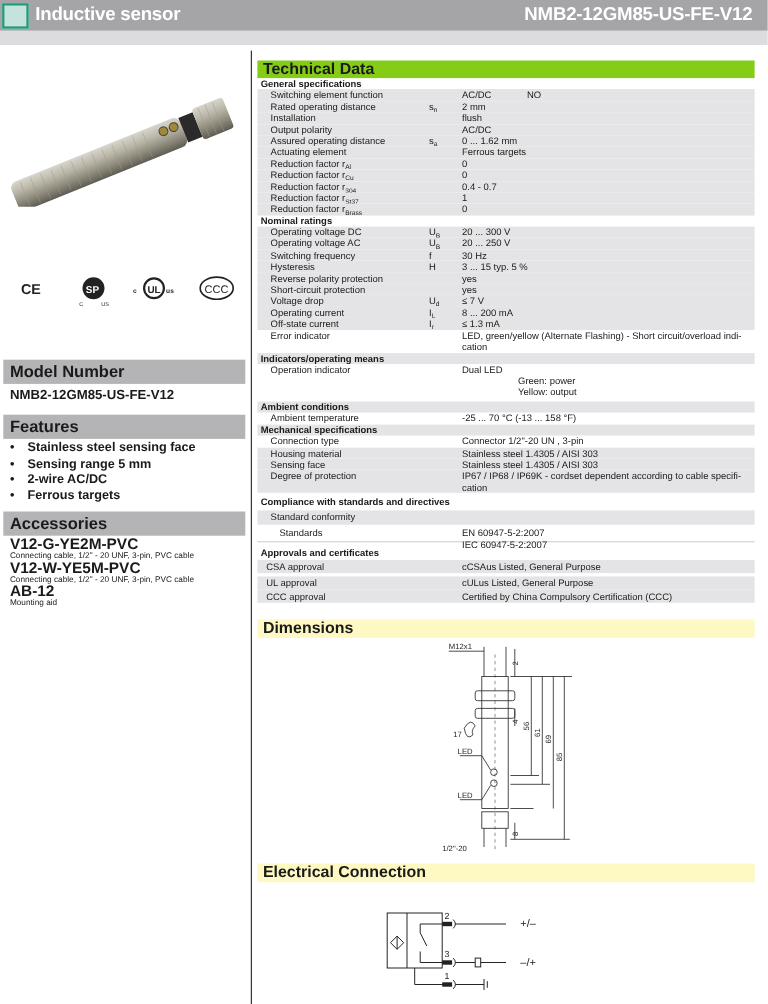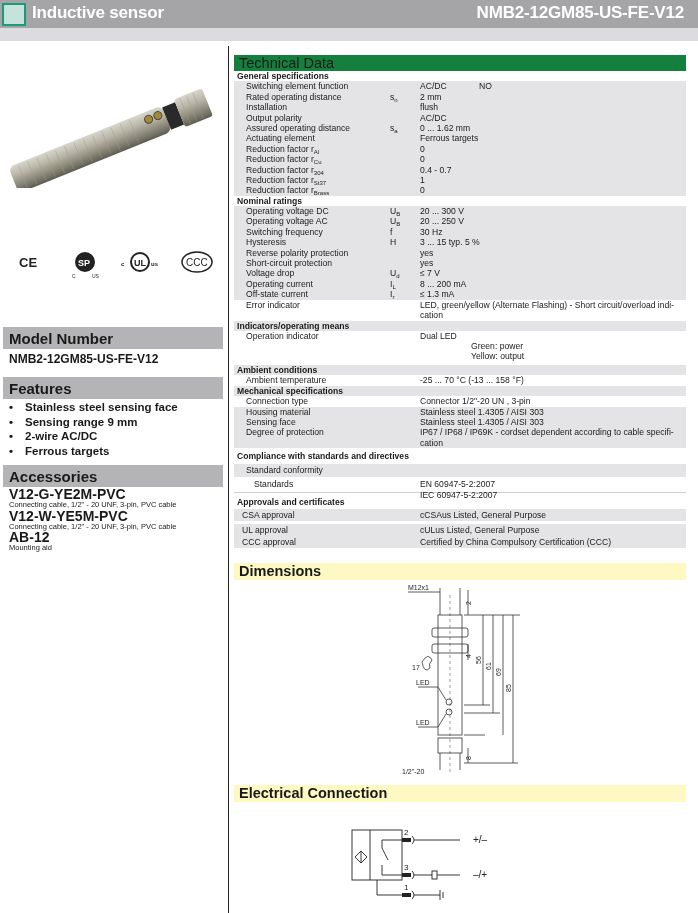--- a/index.html
+++ b/index.html
@@ -23,21 +23,21 @@
   .model-number { position:absolute; left:9px; top:352px; font-size:12px; font-weight:bold; }
   .features { position:absolute; left:9px; top:400px; list-style:none; }
   .features li { font-size:11.5px; font-weight:bold; height:14.6px; line-height:14.6px; }
   .features li .b { display:inline-block; width:16px; }
   .acc { position:absolute; left:9px; }
   .acc .n { font-size:14px; font-weight:bold; line-height:11px; }
   .acc .d { font-size:7.5px; line-height:10px; }
 
   
   .tech { position:absolute; left:234px; top:55px; width:452px; }
-  .tech-hdr { position:relative; height:16px; background:#15803d; font-size:14.5px; font-weight:normal; padding:0 0 0 5px; line-height:16px; }
+  .tech-hdr { position:relative; height:16px; background:#84cc16; font-size:14.5px; font-weight:bold; padding:0 0 0 5px; line-height:16px; }
   .grp { font-size:8.6px; font-weight:bold; height:10.4px; line-height:10.4px; padding-left:3px; }
   .grp.shade { background:#e4e4e6; }
   .row { position:relative; font-size:8.6px; height:10.4px; line-height:10.4px; }
   .row.shade { background:#e4e4e6; }
   .row .lbl { position:absolute; left:12px; }
   .row .sym { position:absolute; left:156px; }
   .row .val { position:absolute; left:186px; right:4px; }
   .row .val2 { position:absolute; left:245px; }
   .row.tall { height:20px; }
   .row.tall .val { line-height:10.4px; }
@@ -117,21 +117,21 @@
     <text x="6" y="16" font-size="10" fill="#222">CCC</text>
   </svg>
 </div>
 
 <div class="sec-hdr left-hdr" style="top:327px;">Model Number</div>
 <div class="model-number">NMB2-12GM85-US-FE-V12</div>
 
 <div class="sec-hdr left-hdr" style="top:377px;">Features</div>
 <ul class="features">
   <li><span class="b">•</span><span>Stainless steel sensing face</span></li>
-  <li><span class="b">•</span><span>Sensing range 9 mm</span></li>
+  <li><span class="b">•</span><span>Sensing range 5 mm</span></li>
   <li><span class="b">•</span><span>2-wire AC/DC</span></li>
   <li><span class="b">•</span><span>Ferrous targets</span></li>
 </ul>
 
 <div class="sec-hdr left-hdr" style="top:465px;">Accessories</div>
 <div class="acc" style="top:489px;">
   <div class="n">V12-G-YE2M-PVC</div>
   <div class="d">Connecting cable, 1/2" - 20 UNF, 3-pin, PVC cable</div>
 </div>
 <div class="acc" style="top:511px;">

